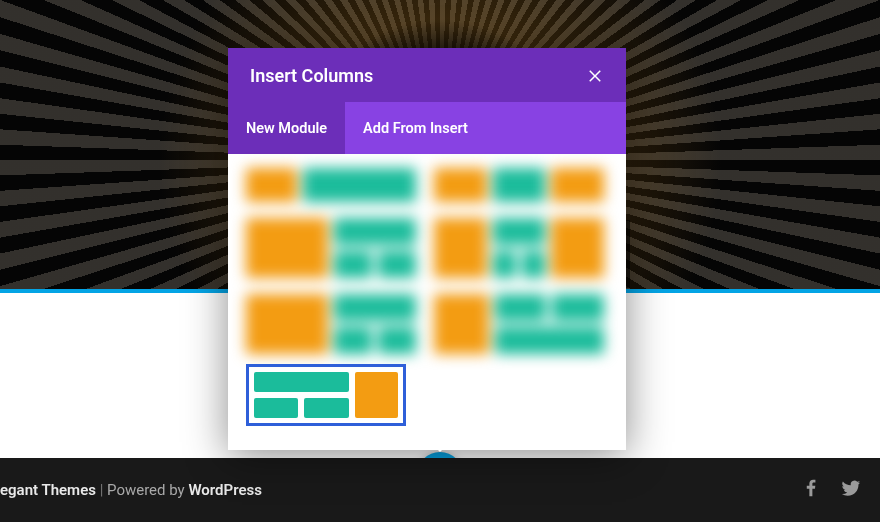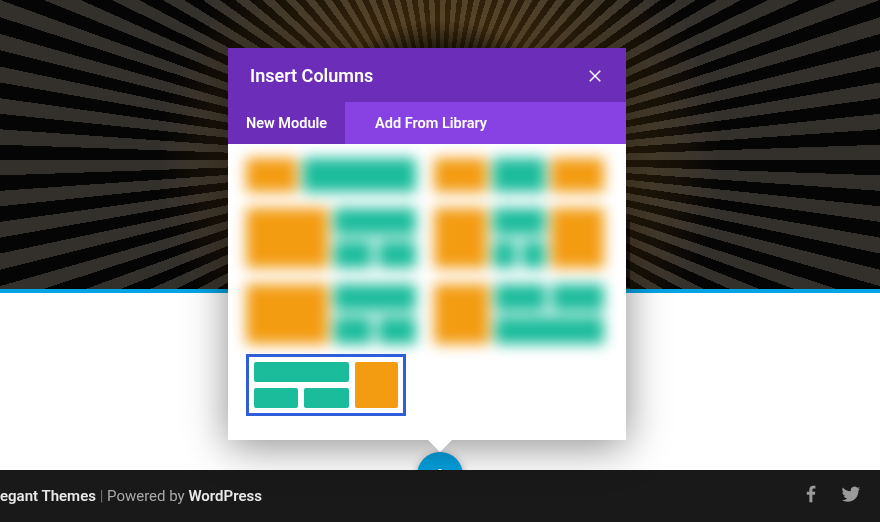--- a/index.html
+++ b/index.html
@@ -10,40 +10,40 @@
   .hero { position: absolute; top: 0; left: 0; width: 880px; height: 291px;
           background: radial-gradient(circle at 50% 55%, #000 0%, #000 18%, rgba(60,40,10,0.85) 30%, rgba(0,0,0,0.8) 60%),
                       repeating-conic-gradient(from 0deg at 50% 55%, rgba(255,200,120,0.25) 0deg 2deg, rgba(0,0,0,0.9) 2deg 4deg);
           filter: blur(0.6px); }
   .hero-border { position: absolute; top: 289px; left: 0; width: 880px; height: 4px; background: #04a4e5; }
 
   
   .band { position: absolute; top: 293px; left: 0; width: 880px; height: 168px; background: #fff; }
 
   
-  .footer { position: absolute; bottom: 0; left: 0; width: 880px; height: 52px; background: #191919; color: #a8a8a8; display: flex; align-items: center; justify-content: space-between; padding: 0 18px 0 0; font-size: 15px; }
+  .footer { position: absolute; bottom: 0; left: 0; width: 880px; height: 64px; background: #191919; color: #a8a8a8; display: flex; align-items: center; justify-content: space-between; padding: 0 18px 0 0; font-size: 15px; }
   .footer .credits { padding-left: 0; white-space: nowrap; }
   .footer .credits b { color: #e9e9e9; font-weight: 600; }
   .footer .credits .sep { color: #747474; }
   .footer .social { display: flex; gap: 18px; color: #9a9a9a; }
   .footer .social svg { width: 22px; height: 22px; fill: #9a9a9a; }
 
   
   .add-btn { position: absolute; left: 50%; top: 452px; transform: translateX(-50%); width: 46px; height: 46px; border-radius: 50%; background: #06a1e0; display: flex; align-items: center; justify-content: center; box-shadow: 0 2px 8px rgba(0,0,0,0.35); cursor: pointer; }
   .add-btn .plus { color: #fff; font-size: 22px; font-weight: 700; line-height: 1; }
   .arrow-notch { position: absolute; left: 50%; top: 440px; transform: translateX(-50%); width: 0; height: 0; border-left: 12px solid transparent; border-right: 12px solid transparent; border-top: 12px solid #fff; z-index: 50; }
 
   
   .modal { position: absolute; left: 228px; top: 48px; width: 398px; background: #fff; box-shadow: 0 6px 40px rgba(0,0,0,0.45); z-index: 40; }
   .modal-header { background: #6c2eb9; height: 54px; display: flex; align-items: center; justify-content: space-between; padding: 12px 22px; }
   .modal-title { color: #fff; font-weight: 600; font-size: 18px; }
   .modal-close { width: 18px; height: 18px; cursor: pointer; }
   .modal-close svg { width: 18px; height: 18px; fill: #fff; }
 
-  .modal-tabs { background: #8842e3; height: 42px; display: flex; gap: 12px; }
+  .modal-tabs { background: #8842e3; height: 52px; display: flex; }
   .modal-tab { padding: 0 18px; display: flex; align-items: center; color: #fff; font-size: 14.5px; font-weight: 600; cursor: pointer; }
   .modal-tab.active { background: #6c2eb9; }
 
   .modal-body { padding: 12px 18px 22px 18px; background: #fff; min-height: 296px; position: relative; }
 
   
   .layout-grid { display: flex; flex-wrap: wrap; gap: 16px 18px; filter: blur(7px); padding-top: 2px; }
   .thumb { width: 170px; height: 60px; display: flex; gap: 6px; }
   .col { border-radius: 2px; }
   .teal { background: #1bbc9b; }
@@ -79,21 +79,21 @@
         <svg viewBox="0 0 24 24">
             <path d="M18.3 5.71 12 12.01l-6.3-6.3-1.41 1.41 6.3 6.3-6.3 6.29 1.41 1.42 6.3-6.3 6.3 6.3 1.41-1.42-6.3-6.29 6.3-6.3z"></path>
           </svg>
       </div>
     </div>
     <div class="modal-tabs">
       <div class="modal-tab active">
         <span>New Module</span>
       </div>
       <div class="modal-tab">
-        <span>Add From Library</span>
+        <span>Add From Insert</span>
       </div>
     </div>
 
     <div class="modal-body">
       <div class="layout-grid">
 
         <div class="thumb" style="height:34px;">
           <div class="col orange" style="flex:1"></div>
           <div class="col teal" style="flex:2.2"></div>
         </div>

